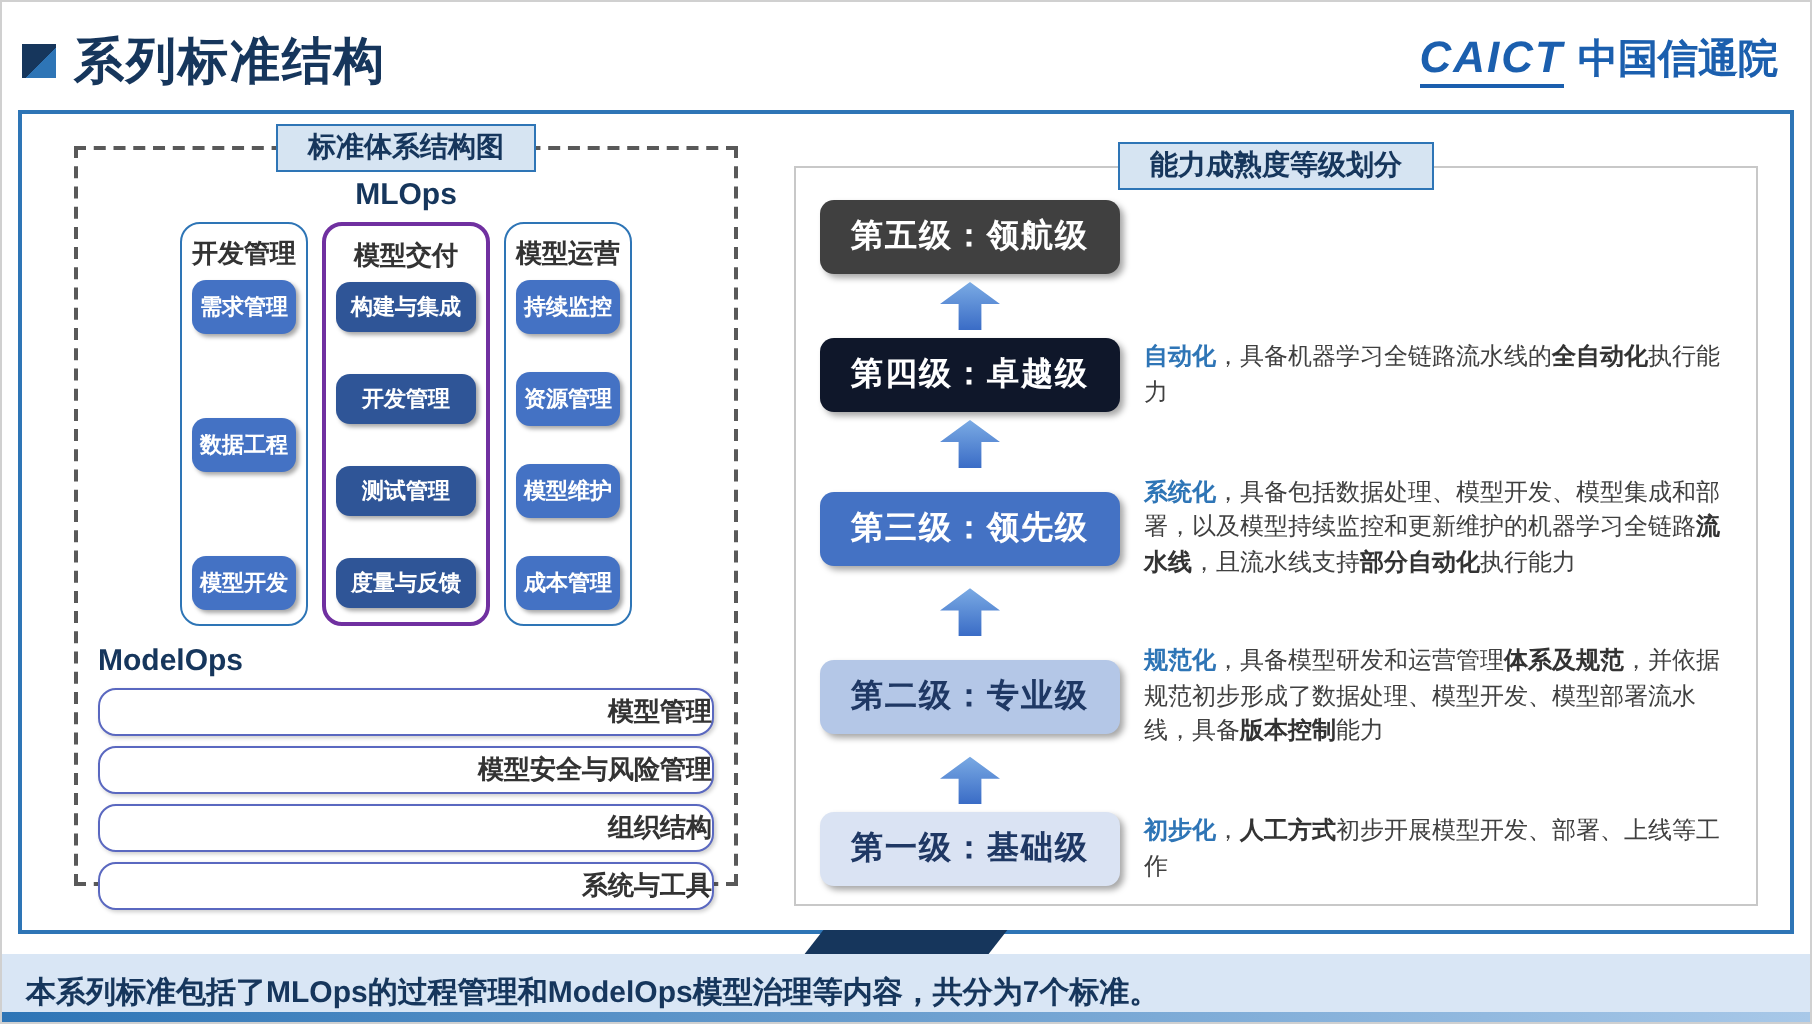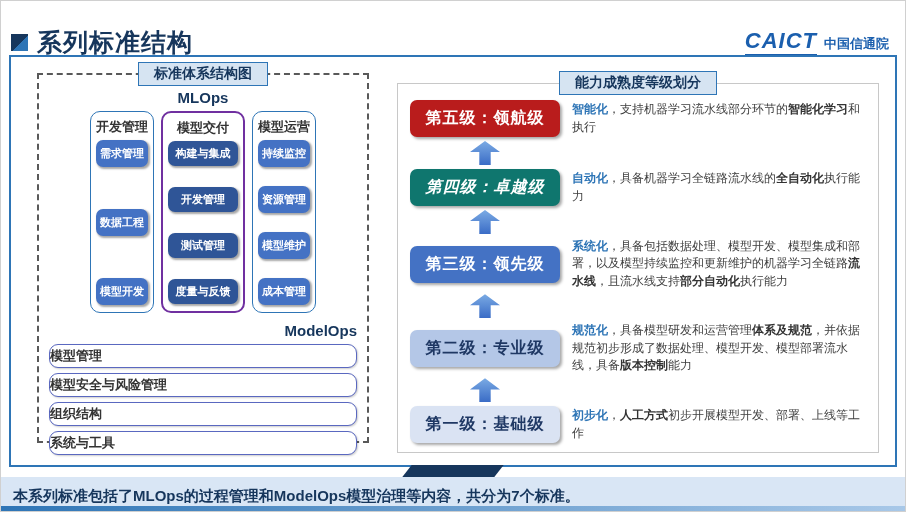--- a/index.html
+++ b/index.html
@@ -1,44 +1,44 @@
 <!DOCTYPE html>
 <html><head>
 <meta charset="utf-8">
 <style>
   * { margin:0; padding:0; box-sizing:border-box; }
   body { font-family:"Liberation Sans","DejaVu Sans",sans-serif; background:#e9e9e9; }
   .slide { position:relative; width:906px; height:512px; background:#ffffff; overflow:hidden; border:1px solid #d0d0d0; }
 
   
-  .hdr { position:absolute; top:12px; left:0; right:0; height:52px; display:flex; align-items:center; justify-content:space-between; padding:6px 16px 0 10px; }
+  .hdr { position:absolute; top:0; left:0; right:0; height:52px; display:flex; align-items:center; justify-content:space-between; padding:6px 16px 0 10px; }
   .title-block { display:flex; align-items:center; gap:9px; }
   .bullet { width:17px; height:17px; background:linear-gradient(135deg,#16365c 55%,#2e75b6 55%); }
   .title { font-size:25px; color:#16365c; font-weight:bold; letter-spacing:1px; }
   .logo { display:flex; align-items:baseline; gap:7px; color:#1b5fae; }
   .logo-caict { font-size:22px; font-weight:800; font-style:italic; letter-spacing:1px; border-bottom:2px solid #1b5fae; }
-  .logo-cn { font-size:13px; font-weight:bold; }
+  .logo-cn { font-size:20px; font-weight:bold; }
 
   
   .content { position:absolute; top:54px; left:8px; right:8px; bottom:44px; border:2px solid #2e75b6; background:#fff; display:flex; }
 
   
   .left-wrap { position:relative; width:332px; margin:16px 0 22px 26px; border:2px dashed #595959; padding:14px 10px 8px; }
   .panel-label { position:absolute; top:-13px; left:50%; transform:translateX(-50%); background:#d6e4f2; border:1.5px solid #2e75b6; padding:2px 15px; font-weight:bold; font-size:14px; color:#16365c; white-space:nowrap; }
   .mlops-label { text-align:center; font-weight:bold; font-size:15px; color:#16365c; margin-bottom:5px; }
   .cols { display:flex; justify-content:center; gap:7px; height:202px; }
   .col { border:1.5px solid #2e75b6; border-radius:10px; background:#fff; padding:4px 5px 7px; width:64px; display:flex; flex-direction:column; }
   .col.hl { border:2px solid #7030a0; width:84px; }
   .col-h { text-align:center; font-weight:bold; font-size:13px; color:#333; padding:2px 0 4px; }
   .col-items { flex:1; display:flex; flex-direction:column; justify-content:space-between; gap:3px; }
   .pitem { background:#4472c4; color:#fff; border-radius:7px; text-align:center; font-size:11px; font-weight:bold; padding:6px 1px; box-shadow:1.5px 1.5px 2px rgba(0,0,0,.35); }
   .col.hl .pitem { background:#2f5597; padding:5px 1px; }
-  .modelops-label { text-align:right; font-weight:bold; font-size:15px; color:#16365c; margin:9px 0 5px; }
+  .modelops-label { text-align:left; font-weight:bold; font-size:15px; color:#16365c; margin:9px 0 5px; }
   .mrows { display:flex; flex-direction:column; gap:5px; }
-  .mrow { border:1.6px solid #5a68c0; border-radius:9px; background:#fff; text-align:left; font-size:13px; font-weight:bold; color:#333; padding:2px 0; box-shadow:1px 1px 2px rgba(0,0,0,.2); }
+  .mrow { border:1.6px solid #5a68c0; border-radius:9px; background:#fff; text-align:right; font-size:13px; font-weight:bold; color:#333; padding:2px 0; box-shadow:1px 1px 2px rgba(0,0,0,.2); }
 
   
   .right-wrap { position:relative; flex:1; margin:26px 16px 12px 28px; border:1px solid #c8c8c8; padding:16px 10px 8px 12px; }
   .level-row { display:flex; align-items:center; }
   .level-box { width:150px; min-height:37px; border-radius:7px; display:flex; align-items:center; justify-content:center; font-weight:bold; font-size:16px; box-shadow:2px 2px 3px rgba(0,0,0,.35); flex-shrink:0; letter-spacing:1px; }
   .level-desc { flex:1; padding-left:12px; font-size:12px; line-height:1.45; color:#404040; }
   .kw { color:#2e75b6; font-weight:bold; }
   .b { font-weight:bold; color:#333; }
   .arrow-row { height:26px; display:flex; align-items:center; margin:3px 0; }
   .up-arrow { width:30px; height:24px; margin-left:60px; background:linear-gradient(180deg,#7babe4,#3a6cc6); clip-path:polygon(50% 0,100% 46%,69% 46%,69% 100%,31% 100%,31% 46%,0 46%); }
@@ -103,28 +103,27 @@
           <div class="mrow">模型安全与风险管理</div>
           <div class="mrow">组织结构</div>
           <div class="mrow">系统与工具</div>
         </div>
     </div>
 
     <div class="right-wrap">
       <div class="panel-label">能力成熟度等级划分</div>
       <div>
           <div class="level-row">
-            <div class="level-box" style="background: #b91c1c; color: rgb(255, 255, 255);">第五级：领航级</div>
-            <div class="level-desc"><span class="kw">智能化</span><span>，支持机器学习流水线部分环节的</span><span class="b">智能化学习</span><span>和执行</span></div>
+            <div class="level-box" style="background: #404040; color: rgb(255, 255, 255);">第五级：领航级</div>
           </div>
           <div class="arrow-row">
             <div class="up-arrow"></div>
           </div>
           <div class="level-row">
-            <div class="level-box" style="background: #0f766e; color: rgb(255, 255, 255); font-style: italic;">第四级：卓越级</div>
+            <div class="level-box" style="background: #0f172a; color: rgb(255, 255, 255);">第四级：卓越级</div>
             <div class="level-desc"><span class="kw">自动化</span><span>，具备机器学习全链路流水线的</span><span class="b">全自动化</span><span>执行能力</span></div>
           </div>
           <div class="arrow-row">
             <div class="up-arrow"></div>
           </div>
           <div class="level-row">
             <div class="level-box" style="background: rgb(68, 114, 196); color: rgb(255, 255, 255);">第三级：领先级</div>
             <div class="level-desc"><span class="kw">系统化</span><span>，具备包括数据处理、模型开发、模型集成和部署，以及模型持续监控和更新维护的机器学习全链路</span><span class="b">流水线</span><span>，且流水线支持</span><span class="b">部分自动化</span><span>执行能力</span></div>
           </div>
           <div class="arrow-row">

